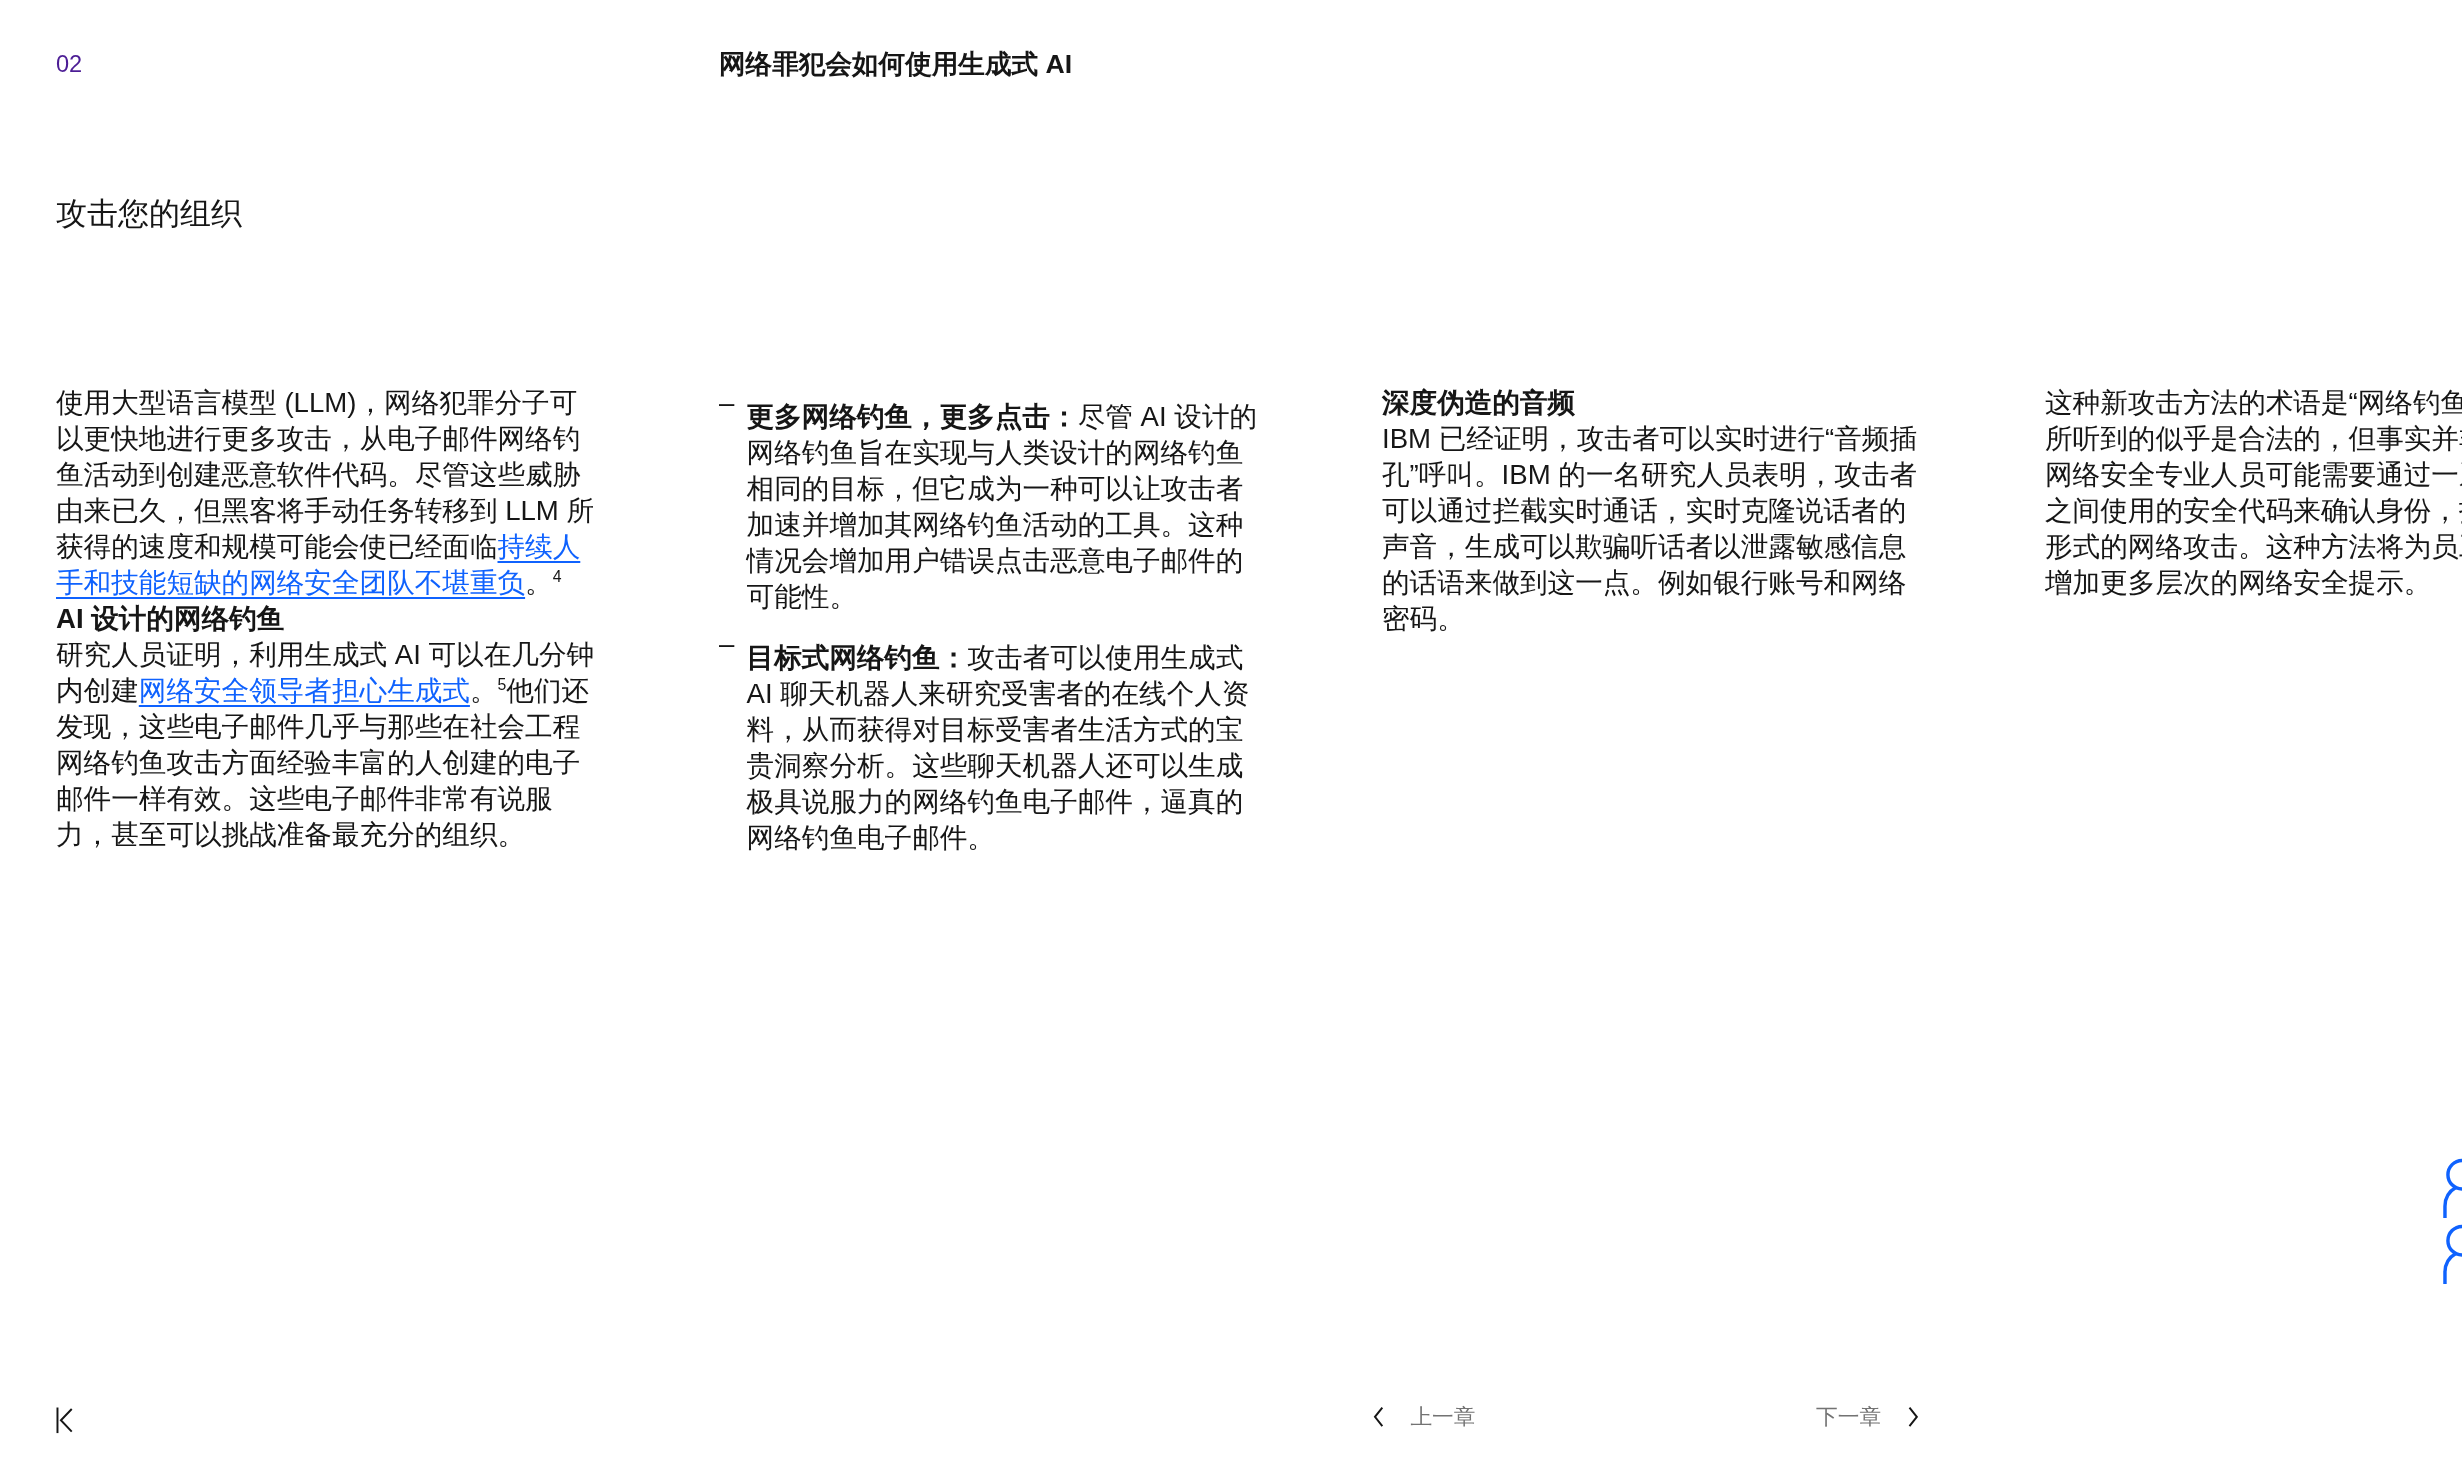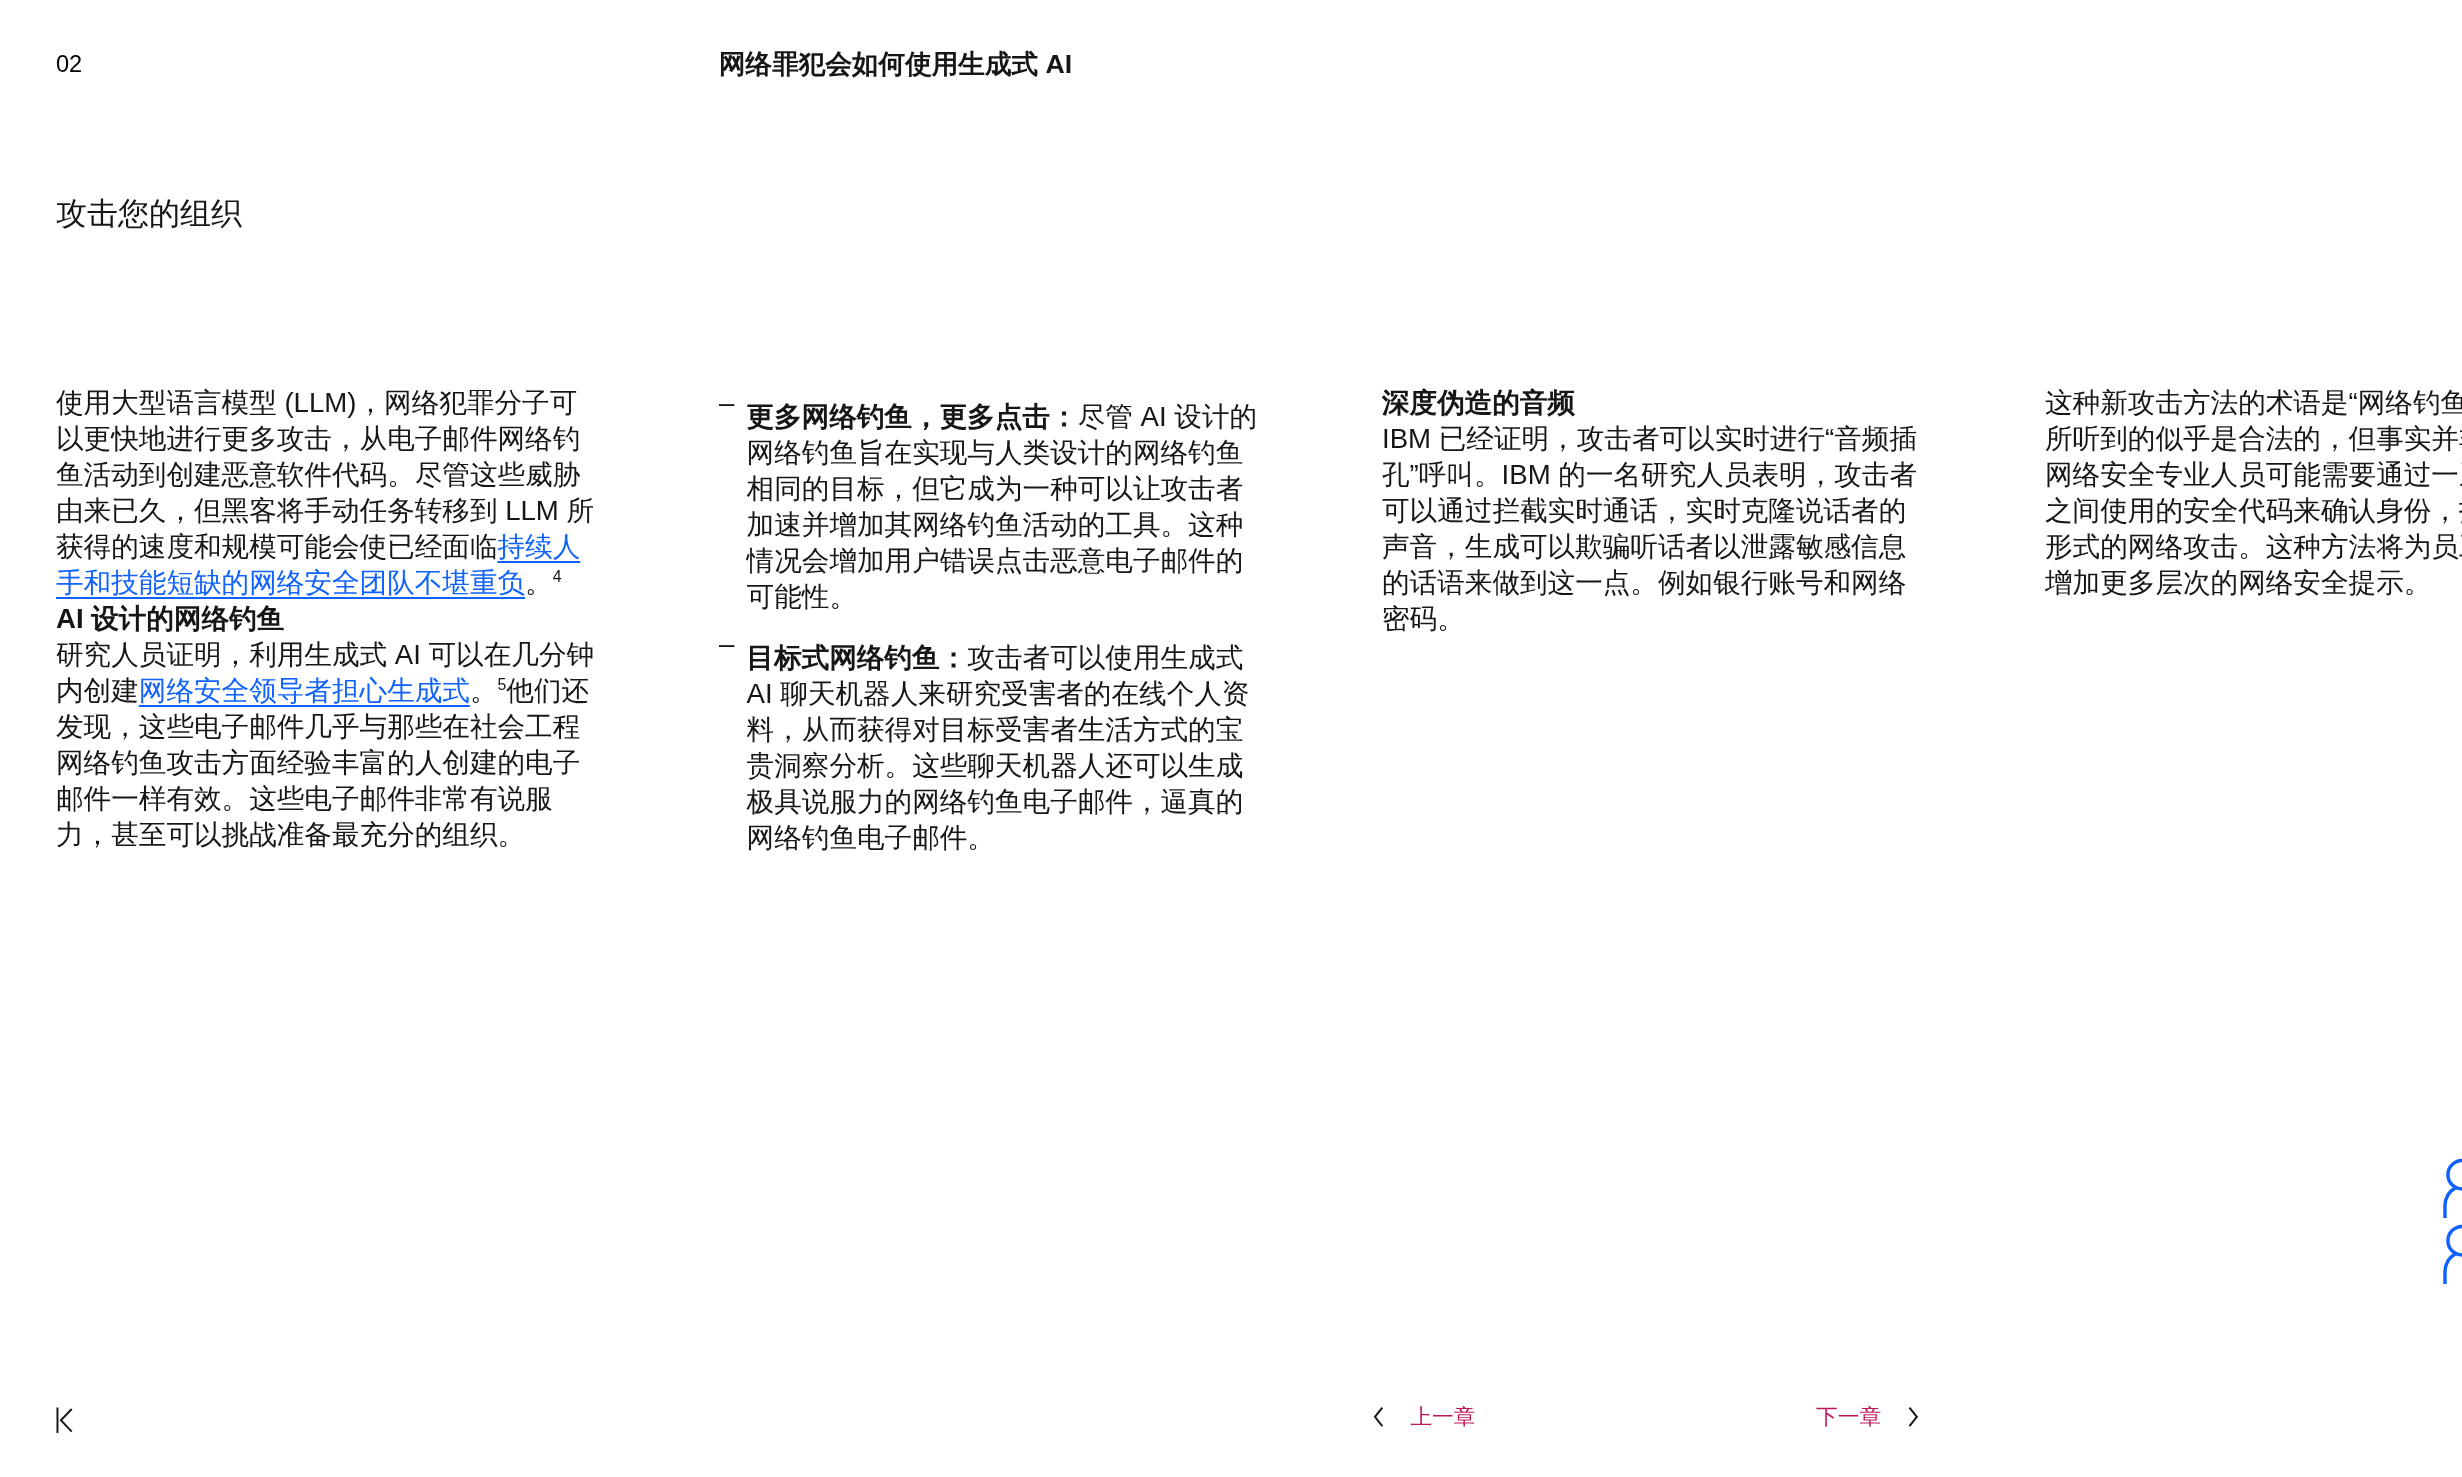--- a/index.html
+++ b/index.html
@@ -15,21 +15,21 @@
     background: #ffffff;
     overflow: hidden;
   }
 
   
   .chapter-num {
     position: absolute;
     left: 56px; top: 50px;
     font-size: 23.6px;
     line-height: 29.5px;
-    color: #000000;
+    color: #4c1d95;
   }
   .doc-title {
     position: absolute;
     left: 719px; top: 49px;
     margin: 0;
     font-size: 26.6px;
     line-height: 31.5px;
     font-weight: 600;
   }
   .section-title {
@@ -81,21 +81,21 @@
     position: absolute;
     left: 2440px; top: 1157px;
   }
 
   
   .footer-item {
     position: absolute;
     top: 1403px;
     font-size: 21.7px;
     line-height: 28.6px;
-    color: #be185d;
+    color: #737373;
     display: flex;
     align-items: center;
     gap: 26.6px;
     background: none;
     border: none;
     padding: 0;
     font-family: inherit;
     cursor: pointer;
   }
   .skip-btn { left: 56px; top: 1407px; }

